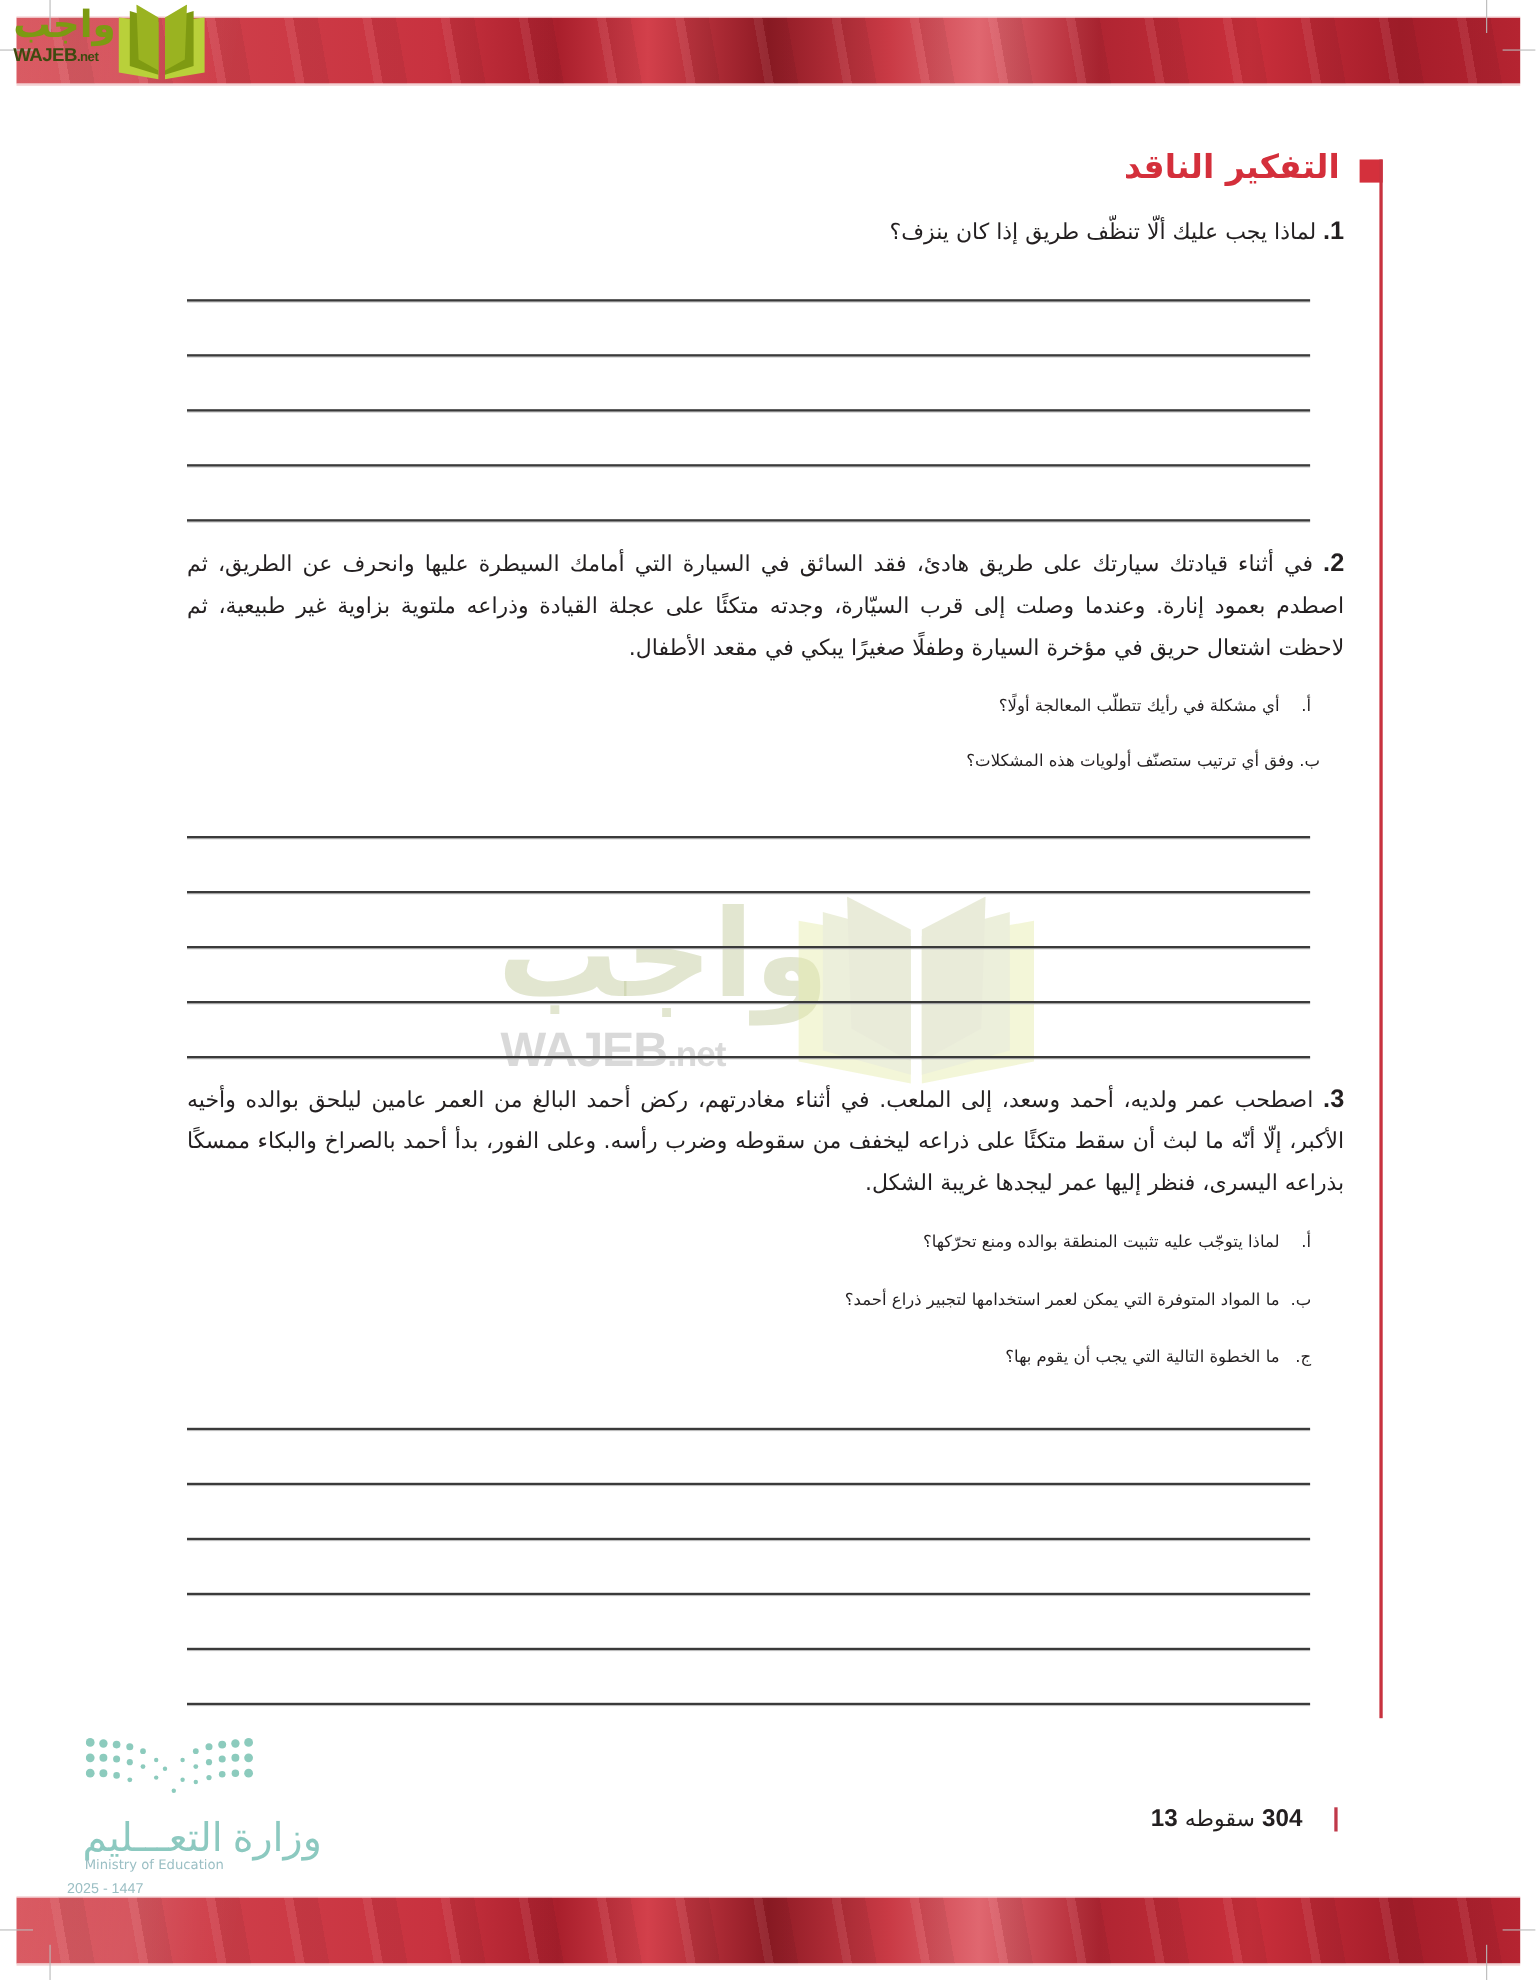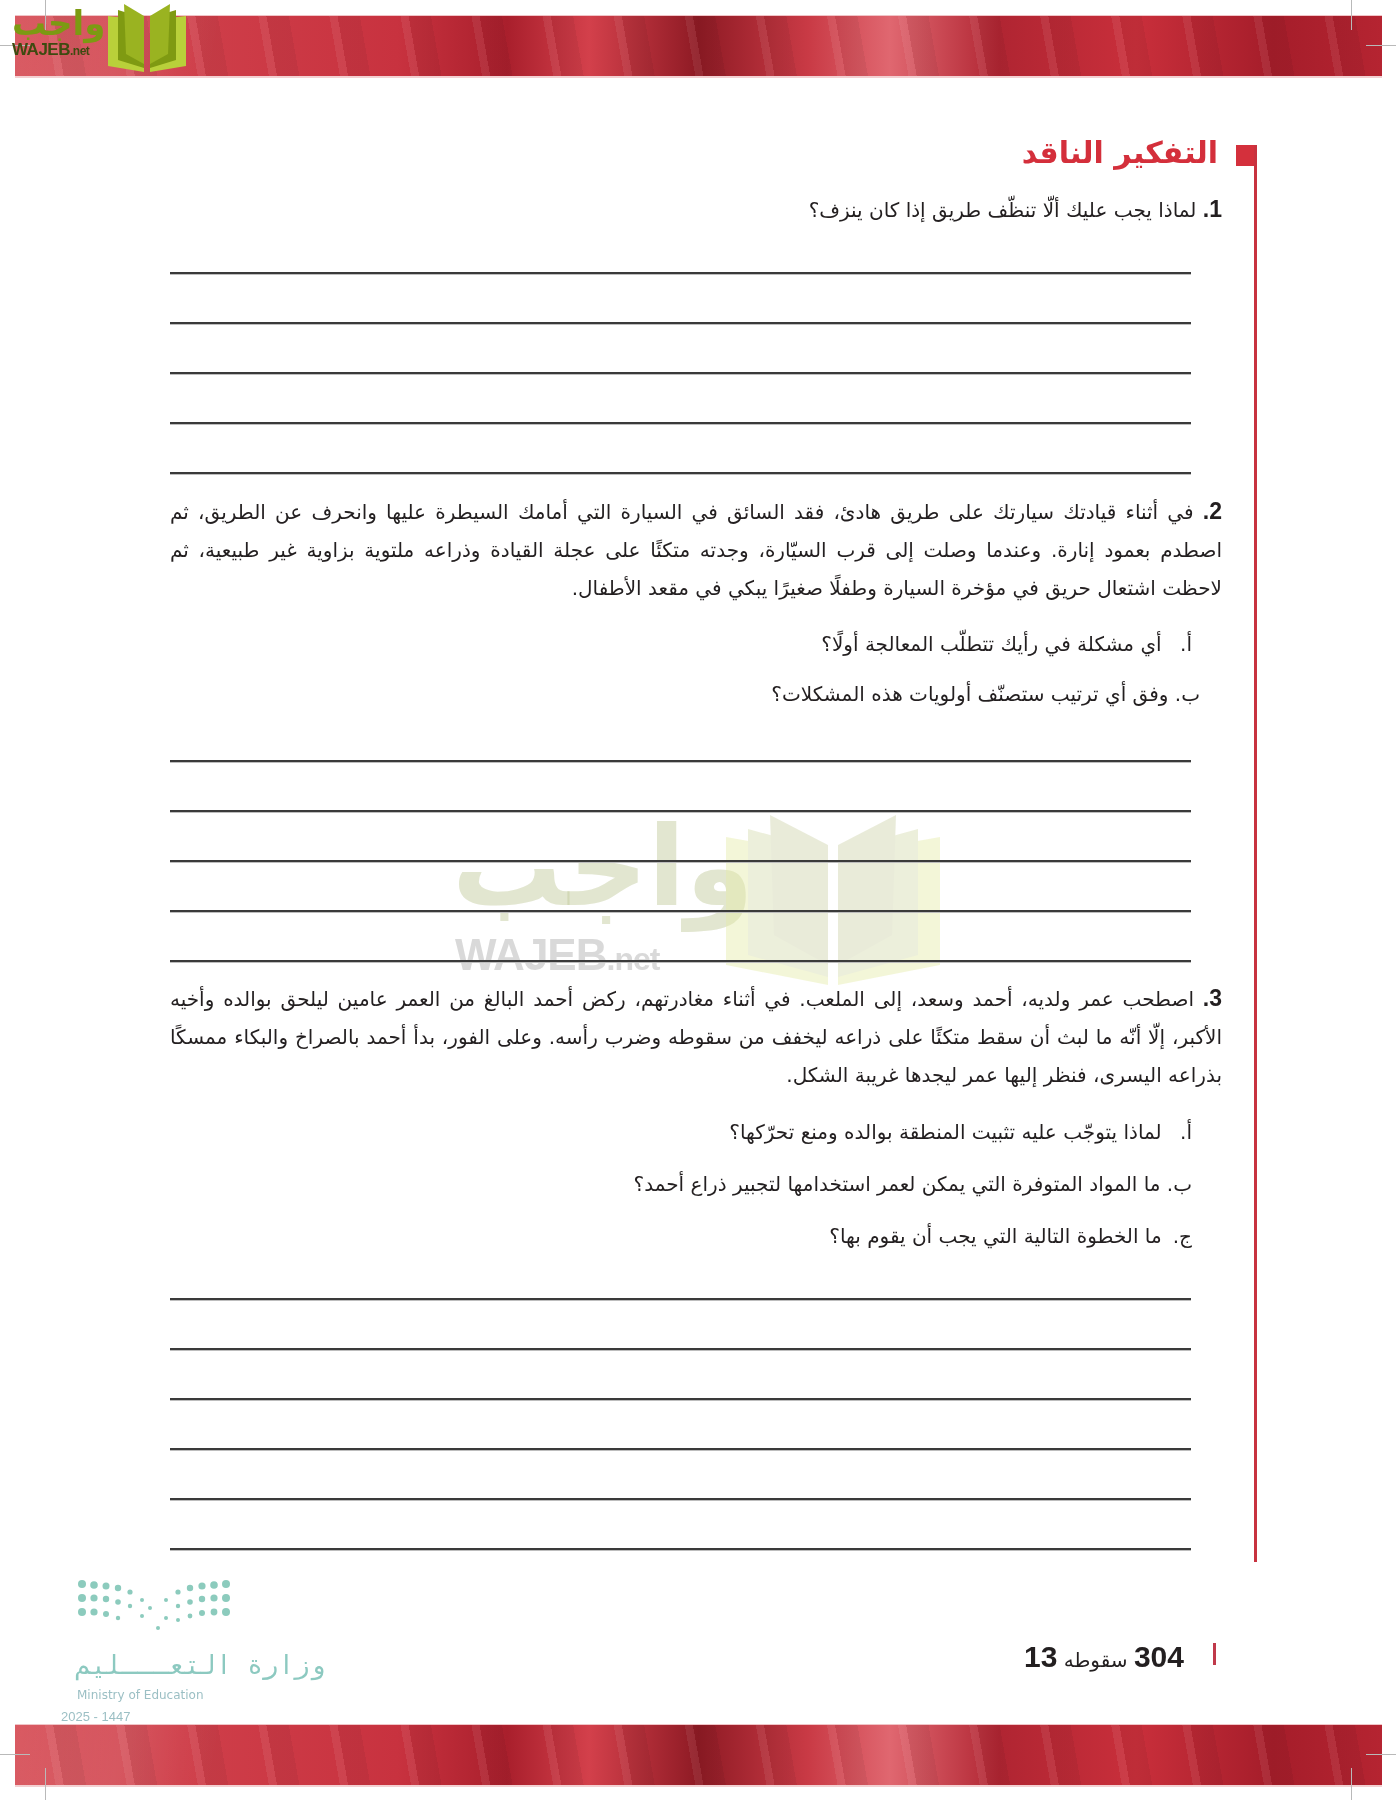--- a/index.html
+++ b/index.html
@@ -46,42 +46,42 @@
       position: absolute; right: 178px; top: 135px; direction: rtl;
       font-size: 30px; font-weight: bold; color: #d42f3b; font-family: "DejaVu Sans", sans-serif;
     }
 
     .q {
       position: absolute; right: 174px; direction: rtl; text-align: justify;
       font-size: 20px; line-height: 38px; color: #231f20; font-family: "DejaVu Sans", sans-serif;
     }
     .q .num { font-weight: bold; font-family: "Liberation Sans", sans-serif; font-size: 23px; }
     .sub {
-      position: absolute; right: 204px; direction: rtl; font-size: 20px; color: #231f20;
+      position: absolute; right: 204px; direction: rtl; font-size: 15px; color: #231f20;
       font-family: "DejaVu Sans", sans-serif; white-space: nowrap;
     }
     .sub .letter { display: inline-block; min-width: 24px; }
 
     .answer-line { position: absolute; left: 170px; width: 1021px; height: 0; border-top: 2px solid #3a3a3a; box-shadow: 0 1px 0 #bdbdbd; }
 
     
     .wm-ar { position: absolute; left: 452px; top: 812px; font-size: 110px; font-weight: bold; color: rgba(190,200,150,0.45); line-height: 1; font-family: "DejaVu Sans", sans-serif; }
     .wm-en { position: absolute; left: 455px; top: 930px; font-size: 44px; font-weight: bold; color: rgba(170,170,170,0.45); font-family: "Liberation Sans", sans-serif; letter-spacing: -1px; }
     .wm-en small { font-size: 32px; }
     .wm-book { position: absolute; left: 718px; top: 815px; width: 230px; height: 172px; opacity: 0.45; }
 
     
     .moe-dots { position: absolute; left: 78px; top: 1580px; width: 170px; height: 60px; }
-    .moe-ar { position: absolute; left: 75px; top: 1650px; font-size: 26px; color: #8cc9c0; direction: rtl; font-family: Liberation Mono, monospace; }
+    .moe-ar { position: absolute; left: 75px; top: 1650px; font-size: 36px; color: #8cc9c0; direction: rtl; font-family: Liberation Serif, serif; }
     .moe-en { position: absolute; left: 77px; top: 1688px; font-size: 12px; color: #9bbfc4; font-family: "DejaVu Sans", sans-serif; }
     .moe-year { position: absolute; left: 61px; top: 1709px; font-size: 13px; color: #9bbfc4; font-family: "Liberation Sans", sans-serif; }
 
     .footer-pipe { position: absolute; left: 1213px; top: 1643px; width: 3px; height: 22px; background: #c0394a; }
     .footer-page { position: absolute; right: 212px; top: 1640px; direction: rtl; font-size: 20px; color: #231f20; font-family: "DejaVu Sans", sans-serif; white-space: nowrap; }
-    .footer-page b { font-family: "Liberation Sans", sans-serif; font-size: 30px; }
+    .footer-page b { font-family: "Liberation Sans", sans-serif; font-size: 22px; }
   </style>
 </head>
 <body>
 
 <div class="banner top"></div>
 <div class="crop" style="left:45px;top:0;width:1px;height:30px"></div>
 <div class="crop" style="left:0;top:45px;width:30px;height:1px"></div>
 <div class="crop" style="left:1351px;top:0;width:1px;height:30px"></div>
 <div class="crop" style="left:1366px;top:45px;width:30px;height:1px"></div>
 

